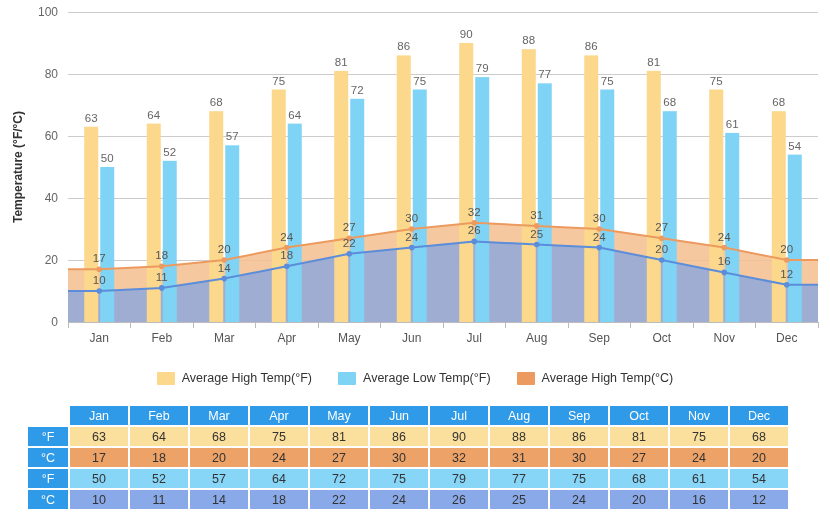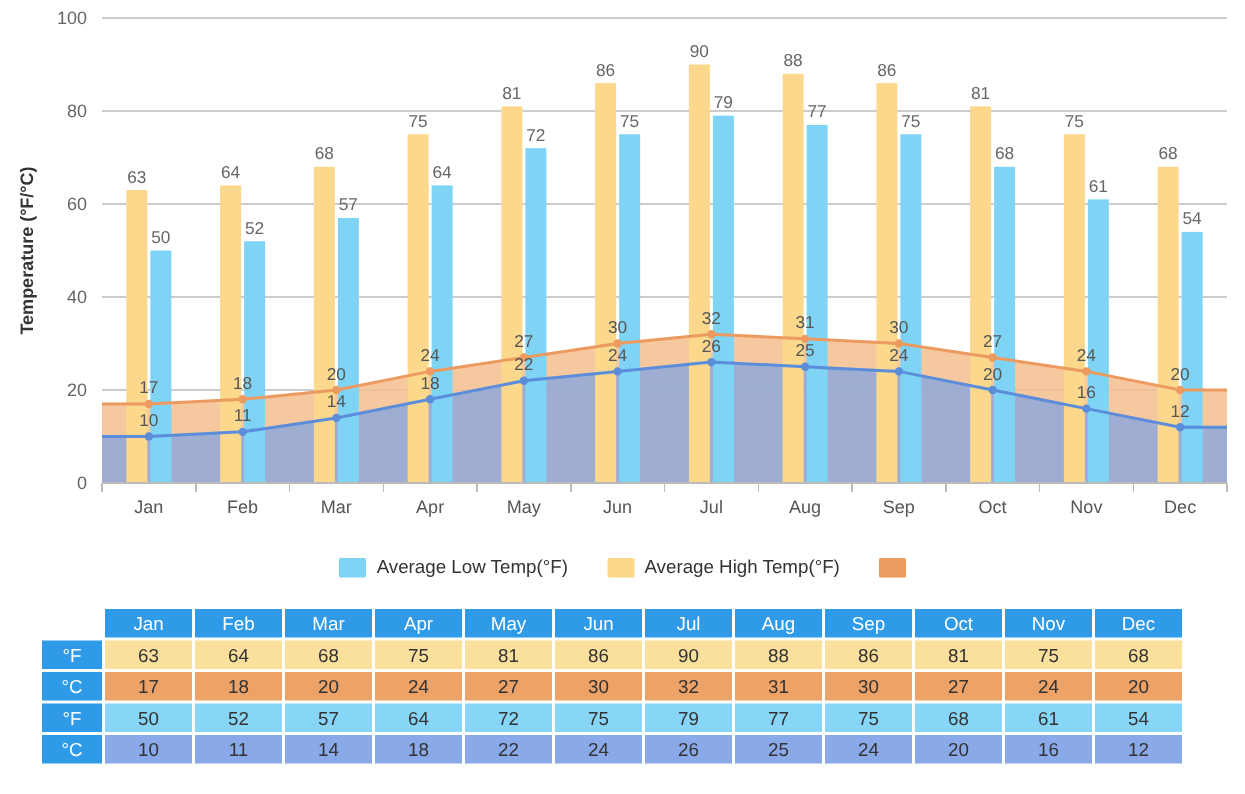--- a/index.html
+++ b/index.html
@@ -264,29 +264,30 @@
       <text x="536.75" y="342" class="cat-label" text-anchor="middle">Aug</text>
       <text x="599.25" y="342" class="cat-label" text-anchor="middle">Sep</text>
       <text x="661.75" y="342" class="cat-label" text-anchor="middle">Oct</text>
       <text x="724.25" y="342" class="cat-label" text-anchor="middle">Nov</text>
       <text x="786.75" y="342" class="cat-label" text-anchor="middle">Dec</text>
     </svg>
 </div>
 
 <div id="legend">
     <div class="legend-item">
+      <span class="legend-swatch" style="background: rgb(251, 216, 139);"></span>
+      <span class="legend-label">Average High Temp(°F)</span>
+    </div>
+    <div class="legend-item">
       <span class="legend-swatch" style="background: rgb(127, 212, 245);"></span>
       <span class="legend-label">Average Low Temp(°F)</span>
     </div>
     <div class="legend-item">
-      <span class="legend-swatch" style="background: rgb(251, 216, 139);"></span>
-      <span class="legend-label">Average High Temp(°F)</span>
-    </div>
-    <div class="legend-item">
       <span class="legend-swatch" style="background: rgb(236, 154, 95);"></span>
+      <span class="legend-label">Average High Temp(°C)</span>
     </div>
   </div>
 
 <table id="data-table">
   <thead>
     <tr>
       <th class="corner"></th>
     <th class="col-head">Jan</th>
         <th class="col-head">Feb</th>
         <th class="col-head">Mar</th>

